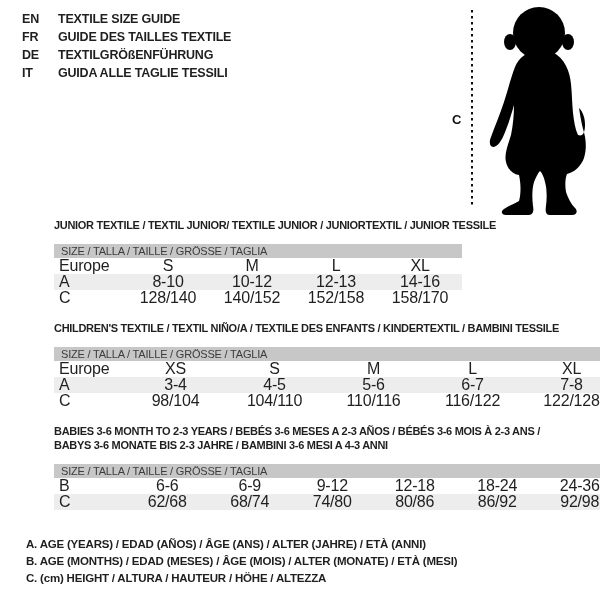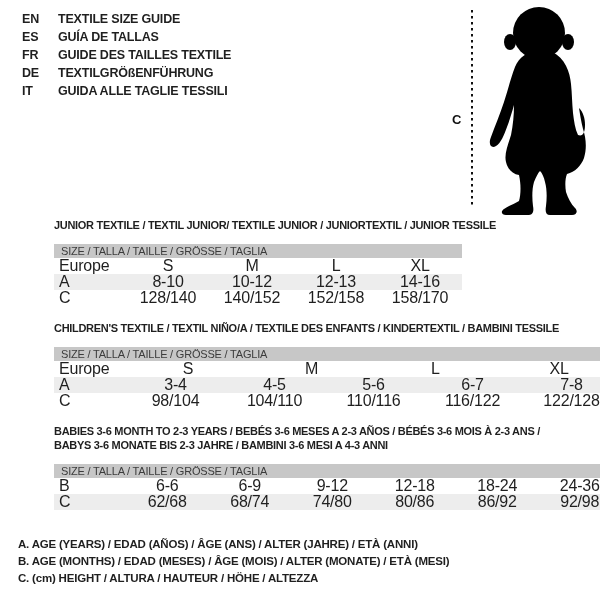--- a/index.html
+++ b/index.html
@@ -28,35 +28,31 @@
   .size-table.narrow{width:408px;}
   .tbl-header{height:14px;line-height:14px;background:var(--band);font-size:11px;
               padding-left:7px;box-sizing:border-box;color:#3c3c3c;letter-spacing:-0.2px;}
   .tbl-row{display:flex;height:16px;line-height:16px;font-size:16px;letter-spacing:-0.2px;}
   .tbl-rows .tbl-row:nth-child(even){background:var(--alt);}
   .tbl-label{width:72px;padding-left:5px;box-sizing:border-box;}
   .tbl-cell{flex:1;text-align:center;}
 
   
   .footnotes{margin-top:26px;}
-  .footnote{font-weight:bold;font-size:11.5px;line-height:17px;letter-spacing:-0.2px;color:var(--ink);}
+  .footnote{font-weight:bold;font-size:11.5px;line-height:17px;letter-spacing:-0.2px;color:var(--ink);margin-left:8px;}
 </style>
 </head>
 <body style="--band: #c7c7c7; --alt: #ededed; --ink: #1f1f1f;">
 
 <div class="canvas">
 
   <div class="lang-list">
       <div class="lang-row">
         <span class="lang-code">EN</span>
         <span class="lang-label">TEXTILE SIZE GUIDE</span>
-      </div>
-      <div class="lang-row">
-        <span class="lang-code">ES</span>
-        <span class="lang-label">GUÍA DE TALLAS</span>
       </div>
       <div class="lang-row">
         <span class="lang-code">FR</span>
         <span class="lang-label">GUIDE DES TAILLES TEXTILE</span>
       </div>
       <div class="lang-row">
         <span class="lang-code">DE</span>
         <span class="lang-label">TEXTILGRÖßENFÜHRUNG</span>
       </div>
       <div class="lang-row">
@@ -142,20 +138,21 @@
       </section>
       <section class="section">
         <div class="sec-title">
           <div class="sec-title-line">CHILDREN'S TEXTILE / TEXTIL NIÑO/A / TEXTILE DES ENFANTS / KINDERTEXTIL / BAMBINI TESSILE</div>
         </div>
         <div class="size-table">
           <div class="tbl-header">SIZE / TALLA / TAILLE / GRÖSSE / TAGLIA</div>
           <div class="tbl-rows">
             <div class="tbl-row">
               <span class="tbl-label">Europe</span>
+              <span class="tbl-cell">XS</span>
               <span class="tbl-cell">S</span>
               <span class="tbl-cell">M</span>
               <span class="tbl-cell">L</span>
               <span class="tbl-cell">XL</span>
             </div>
             <div class="tbl-row">
               <span class="tbl-label">A</span>
               <span class="tbl-cell">3-4</span>
               <span class="tbl-cell">4-5</span>
               <span class="tbl-cell">5-6</span>

